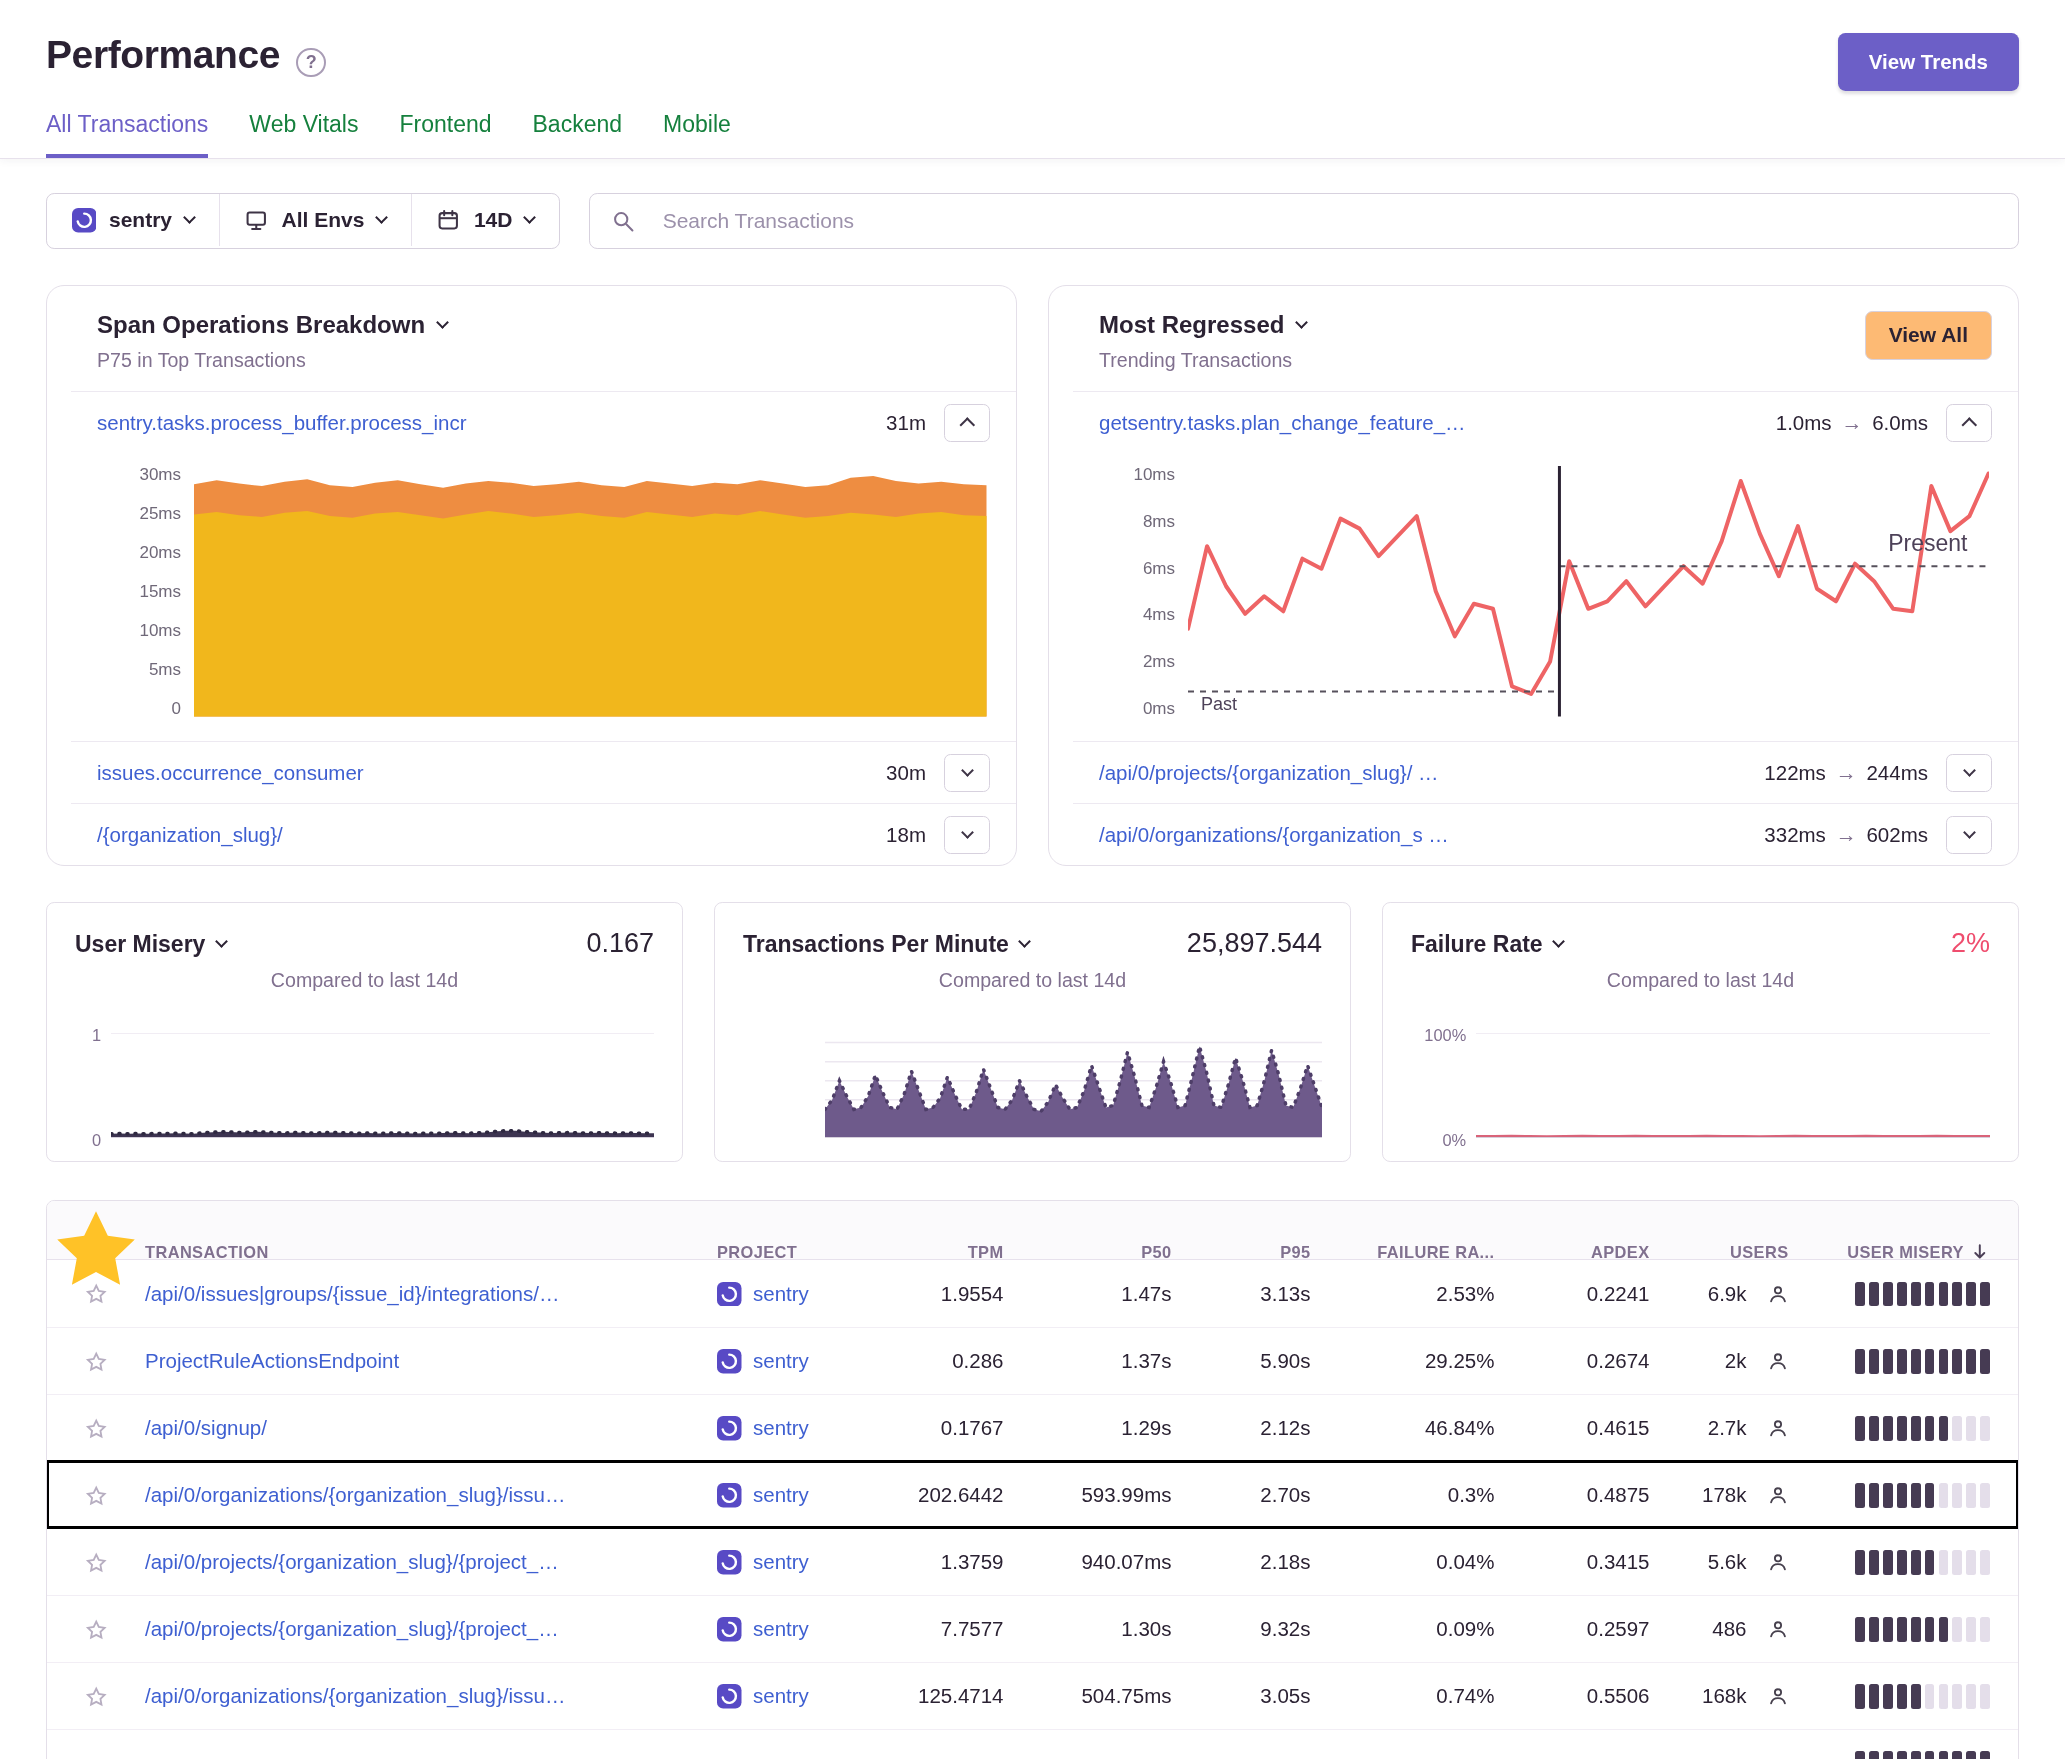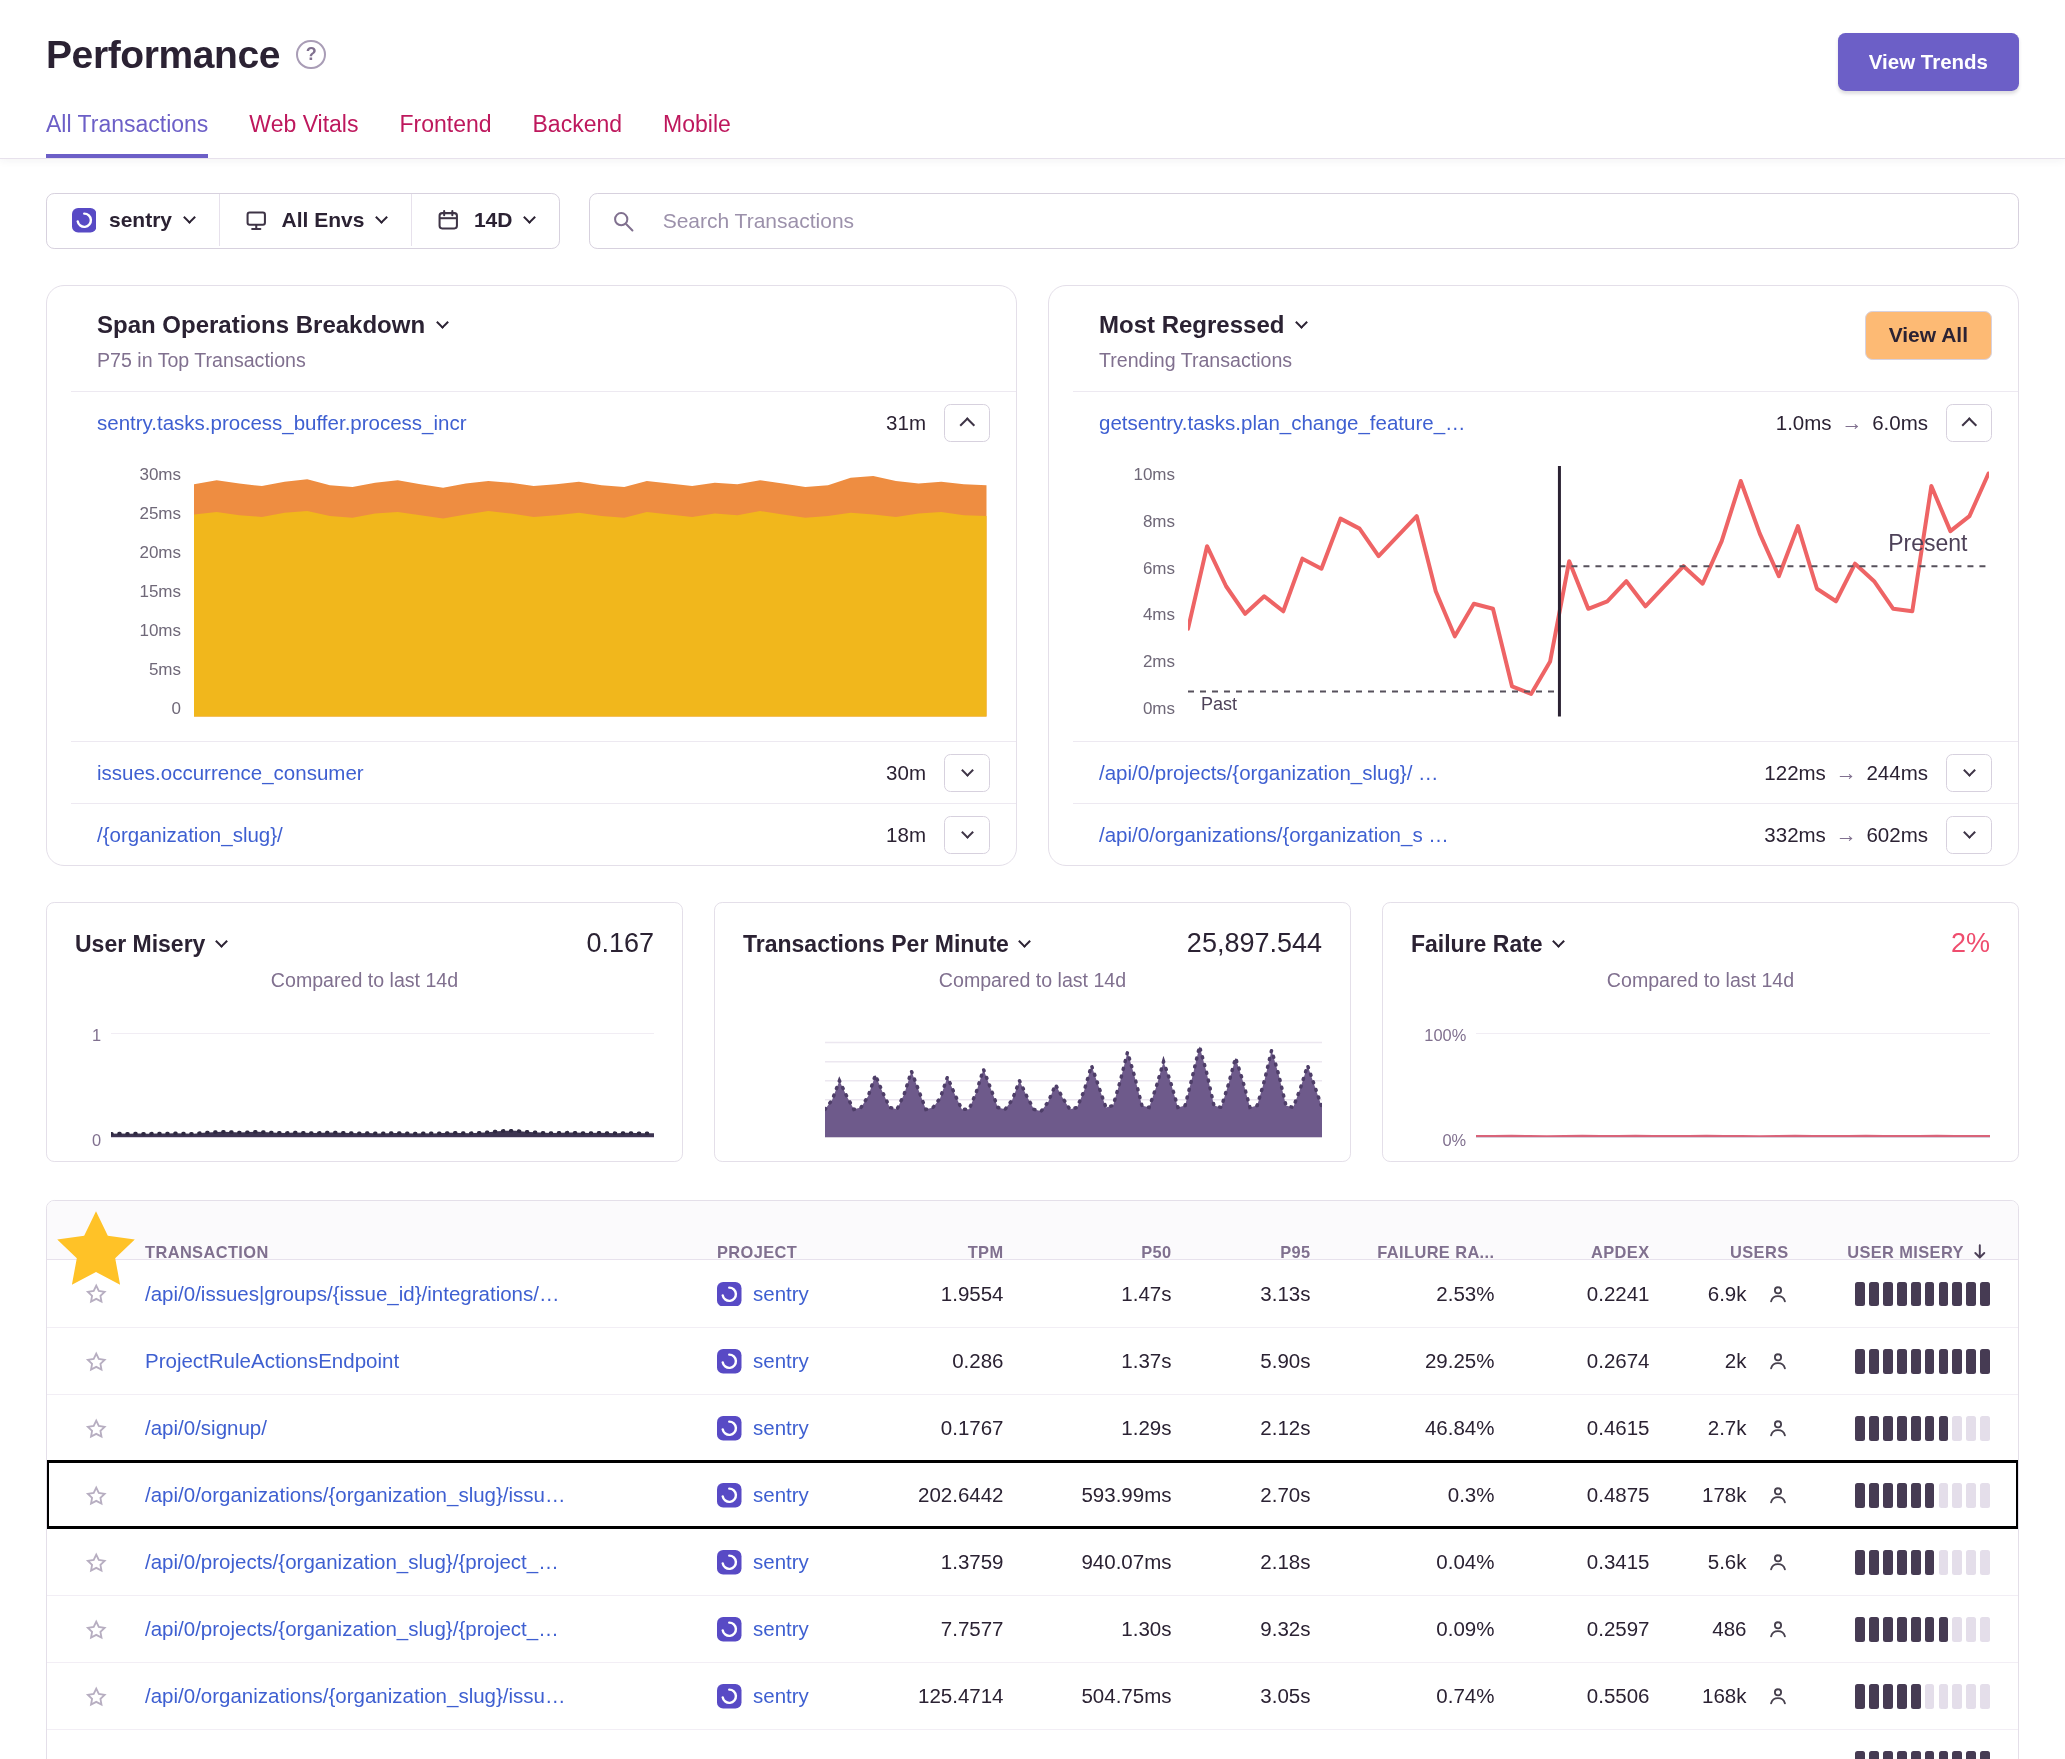--- a/index.html
+++ b/index.html
@@ -4,28 +4,28 @@
 <style>
   *{box-sizing:border-box;margin:0;padding:0}
   html,body{width:2065px;height:1759px;overflow:hidden;background:#fff;
     font-family:"Liberation Sans","DejaVu Sans",sans-serif;color:#2B2233;}
   a{text-decoration:none;color:var(--link,#3E5FD1);cursor:pointer}
   button{font-family:inherit;cursor:pointer}
 
   
   .topbar{padding:33px 46px 0;position:relative;border-bottom:0.8px solid #E7E1EC;
     box-shadow:0 3.3px 8.2px rgba(43,34,51,.05);}
-  .title-row{display:flex;align-items:flex-start;gap:16.4px;}
+  .title-row{display:flex;align-items:flex-end;gap:16.4px;}
   h1{font-size:39px;font-weight:700;letter-spacing:-0.4px;}
   .help-icon{width:29.5px;height:29.5px;border:2.5px solid #A99DB6;border-radius:50%;color:#80708F;
     font-size:18px;font-weight:700;display:flex;align-items:center;justify-content:center;margin-top:6.5px;cursor:pointer;}
   .btn-primary{position:absolute;right:46px;top:33px;background:var(--accent);color:#fff;border:none;
     border-radius:7.4px;font-size:20.5px;font-weight:600;padding:17px 31px;box-shadow:0 2.5px 3.3px rgba(43,34,51,.15);}
   .tabs{display:flex;gap:41px;margin-top:34px;}
-  .tab{font-size:23px;color:#be185d;padding-bottom:16.4px;border-bottom:4.1px solid transparent;}
+  .tab{font-size:23px;color:#15803d;padding-bottom:16.4px;border-bottom:4.1px solid transparent;}
   .tab.active{color:var(--accent);border-bottom-color:var(--accent);}
 
   .content{padding:34px 46px 0;}
 
   
   .filter-bar{display:flex;gap:29.5px;}
   .filter-group{display:flex;border:1.6px solid #D7D1DE;border-radius:8.2px;background:#fff;}
   .filter-item{display:flex;align-items:center;gap:13px;padding:0 24.5px;height:52px;font-size:21px;font-weight:600;cursor:pointer;}
   .filter-item + .filter-item{border-left:1.6px solid #E7E1EC;}
   .filter-item svg{width:24.5px;height:24.5px;}

